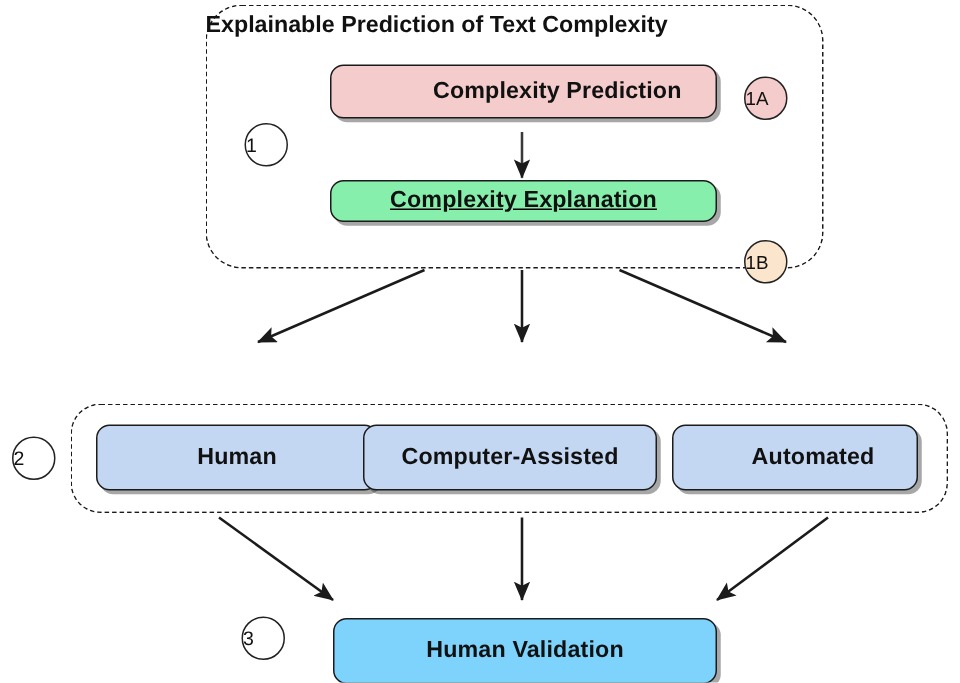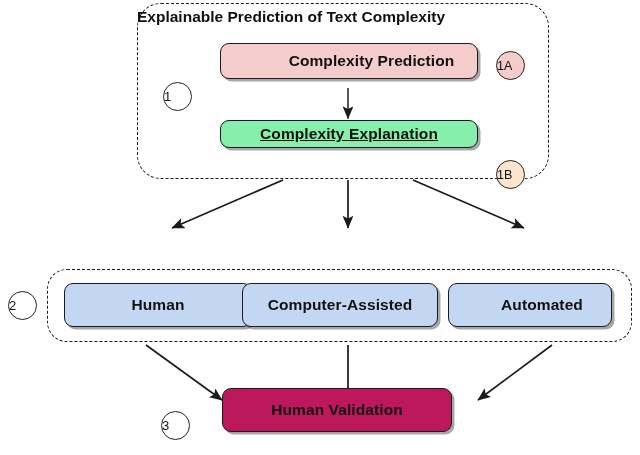--- a/index.html
+++ b/index.html
@@ -137,17 +137,17 @@
   </div>
 
   <div class="node" style="left:448px; top:283px; width:164px; height:44px; background:#c4d7f2;padding-left:24px;">
     <span class="node-label">Automated</span>
   </div>
 
   <div class="badge" style="left:161px; top:411px; width:29px; height:29px;">
     <span>3</span>
   </div>
 
-  <div class="node" style="left:222px; top:388px; width:230px; height:44px; background:#be185d;">
+  <div class="node" style="left:222px; top:412px; width:256px; height:44px; background:#7dd3fc;">
     <span class="node-label">Human Validation</span>
   </div>
 
 </div>
 
 </body></html>

